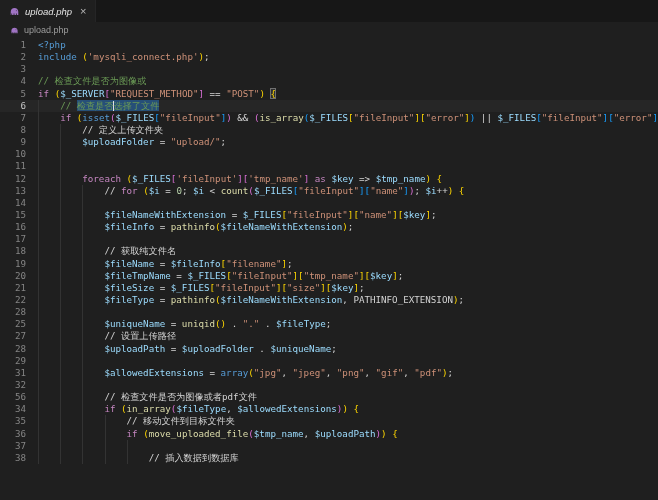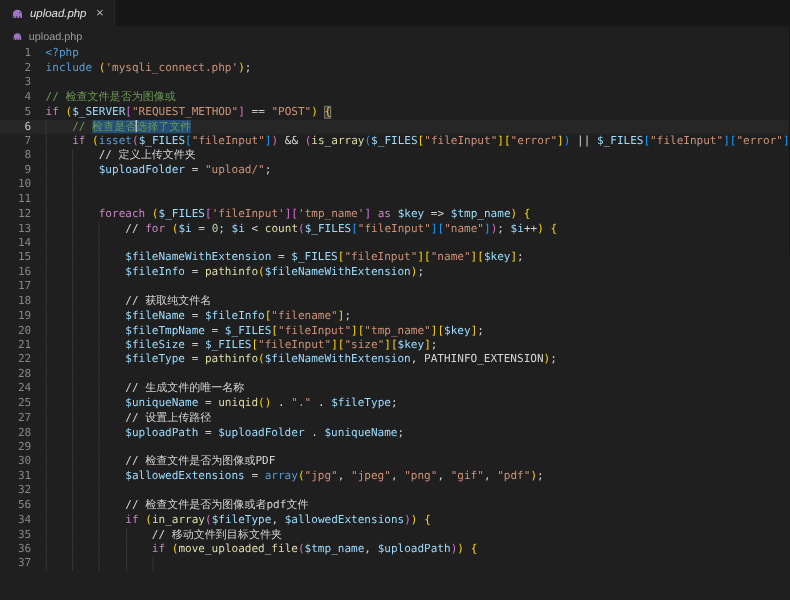--- a/index.html
+++ b/index.html
@@ -73,27 +73,26 @@
       <div class="row"><div class="gutter">14</div><div class="code"><i class="guide" style="left:12.0px"></i><i class="guide" style="left:34.2px"></i><i class="guide" style="left:56.3px"></i></div></div>
       <div class="row"><div class="gutter">15</div><div class="code"><i class="guide" style="left:12.0px"></i><i class="guide" style="left:34.2px"></i><i class="guide" style="left:56.3px"></i><span style="color:#d4d4d4">            </span><span style="color:#9cdcfe">$fileNameWithExtension</span><span style="color:#d4d4d4"> = </span><span style="color:#9cdcfe">$_FILES</span><span style="color:#ffd700">[</span><span style="color:#ce9178">"fileInput"</span><span style="color:#ffd700">]</span><span style="color:#ffd700">[</span><span style="color:#ce9178">"name"</span><span style="color:#ffd700">]</span><span style="color:#ffd700">[</span><span style="color:#9cdcfe">$key</span><span style="color:#ffd700">]</span><span style="color:#d4d4d4">;</span></div></div>
       <div class="row"><div class="gutter">16</div><div class="code"><i class="guide" style="left:12.0px"></i><i class="guide" style="left:34.2px"></i><i class="guide" style="left:56.3px"></i><span style="color:#d4d4d4">            </span><span style="color:#9cdcfe">$fileInfo</span><span style="color:#d4d4d4"> = </span><span style="color:#dcdcaa">pathinfo</span><span style="color:#ffd700">(</span><span style="color:#9cdcfe">$fileNameWithExtension</span><span style="color:#ffd700">)</span><span style="color:#d4d4d4">;</span></div></div>
       <div class="row"><div class="gutter">17</div><div class="code"><i class="guide" style="left:12.0px"></i><i class="guide" style="left:34.2px"></i><i class="guide" style="left:56.3px"></i></div></div>
       <div class="row"><div class="gutter">18</div><div class="code"><i class="guide" style="left:12.0px"></i><i class="guide" style="left:34.2px"></i><i class="guide" style="left:56.3px"></i><span style="color:#d4d4d4">            // 获取纯文件名</span></div></div>
       <div class="row"><div class="gutter">19</div><div class="code"><i class="guide" style="left:12.0px"></i><i class="guide" style="left:34.2px"></i><i class="guide" style="left:56.3px"></i><span style="color:#d4d4d4">            </span><span style="color:#9cdcfe">$fileName</span><span style="color:#d4d4d4"> = </span><span style="color:#9cdcfe">$fileInfo</span><span style="color:#ffd700">[</span><span style="color:#ce9178">"filename"</span><span style="color:#ffd700">]</span><span style="color:#d4d4d4">;</span></div></div>
       <div class="row"><div class="gutter">20</div><div class="code"><i class="guide" style="left:12.0px"></i><i class="guide" style="left:34.2px"></i><i class="guide" style="left:56.3px"></i><span style="color:#d4d4d4">            </span><span style="color:#9cdcfe">$fileTmpName</span><span style="color:#d4d4d4"> = </span><span style="color:#9cdcfe">$_FILES</span><span style="color:#ffd700">[</span><span style="color:#ce9178">"fileInput"</span><span style="color:#ffd700">]</span><span style="color:#ffd700">[</span><span style="color:#ce9178">"tmp_name"</span><span style="color:#ffd700">]</span><span style="color:#ffd700">[</span><span style="color:#9cdcfe">$key</span><span style="color:#ffd700">]</span><span style="color:#d4d4d4">;</span></div></div>
       <div class="row"><div class="gutter">21</div><div class="code"><i class="guide" style="left:12.0px"></i><i class="guide" style="left:34.2px"></i><i class="guide" style="left:56.3px"></i><span style="color:#d4d4d4">            </span><span style="color:#9cdcfe">$fileSize</span><span style="color:#d4d4d4"> = </span><span style="color:#9cdcfe">$_FILES</span><span style="color:#ffd700">[</span><span style="color:#ce9178">"fileInput"</span><span style="color:#ffd700">]</span><span style="color:#ffd700">[</span><span style="color:#ce9178">"size"</span><span style="color:#ffd700">]</span><span style="color:#ffd700">[</span><span style="color:#9cdcfe">$key</span><span style="color:#ffd700">]</span><span style="color:#d4d4d4">;</span></div></div>
       <div class="row"><div class="gutter">22</div><div class="code"><i class="guide" style="left:12.0px"></i><i class="guide" style="left:34.2px"></i><i class="guide" style="left:56.3px"></i><span style="color:#d4d4d4">            </span><span style="color:#9cdcfe">$fileType</span><span style="color:#d4d4d4"> = </span><span style="color:#dcdcaa">pathinfo</span><span style="color:#ffd700">(</span><span style="color:#9cdcfe">$fileNameWithExtension</span><span style="color:#d4d4d4">, </span><span style="color:#d4d4d4">PATHINFO_EXTENSION</span><span style="color:#ffd700">)</span><span style="color:#d4d4d4">;</span></div></div>
       <div class="row"><div class="gutter">28</div><div class="code"><i class="guide" style="left:12.0px"></i><i class="guide" style="left:34.2px"></i><i class="guide" style="left:56.3px"></i></div></div>
-      <div class="row"><div class="gutter">24</div><div class="code"><i class="guide" style="left:12.0px"></i><i class="guide" style="left:34.2px"></i><i class="guide" style="left:56.3px"></i><span style="color:#d4d4d4">            // 生成文件的唯一名称</span></div></div>
       <div class="row"><div class="gutter">25</div><div class="code"><i class="guide" style="left:12.0px"></i><i class="guide" style="left:34.2px"></i><i class="guide" style="left:56.3px"></i><span style="color:#d4d4d4">            </span><span style="color:#9cdcfe">$uniqueName</span><span style="color:#d4d4d4"> = </span><span style="color:#dcdcaa">uniqid</span><span style="color:#ffd700">(</span><span style="color:#ffd700">)</span><span style="color:#d4d4d4"> . </span><span style="color:#ce9178">"."</span><span style="color:#d4d4d4"> . </span><span style="color:#9cdcfe">$fileType</span><span style="color:#d4d4d4">;</span></div></div>
       <div class="row"><div class="gutter">27</div><div class="code"><i class="guide" style="left:12.0px"></i><i class="guide" style="left:34.2px"></i><i class="guide" style="left:56.3px"></i><span style="color:#d4d4d4">            // 设置上传路径</span></div></div>
       <div class="row"><div class="gutter">28</div><div class="code"><i class="guide" style="left:12.0px"></i><i class="guide" style="left:34.2px"></i><i class="guide" style="left:56.3px"></i><span style="color:#d4d4d4">            </span><span style="color:#9cdcfe">$uploadPath</span><span style="color:#d4d4d4"> = </span><span style="color:#9cdcfe">$uploadFolder</span><span style="color:#d4d4d4"> . </span><span style="color:#9cdcfe">$uniqueName</span><span style="color:#d4d4d4">;</span></div></div>
       <div class="row"><div class="gutter">29</div><div class="code"><i class="guide" style="left:12.0px"></i><i class="guide" style="left:34.2px"></i><i class="guide" style="left:56.3px"></i></div></div>
-      <div class="row"><div class="gutter">30</div><div class="code"><i class="guide" style="left:12.0px"></i><i class="guide" style="left:34.2px"></i><i class="guide" style="left:56.3px"></i><span style="color:#d4d4d4">            // 检查文件是否为图像或</span><span style="color:#d4d4d4">PDF</span></div></div>
       <div class="row"><div class="gutter">31</div><div class="code"><i class="guide" style="left:12.0px"></i><i class="guide" style="left:34.2px"></i><i class="guide" style="left:56.3px"></i><span style="color:#d4d4d4">            </span><span style="color:#9cdcfe">$allowedExtensions</span><span style="color:#d4d4d4"> = </span><span style="color:#569cd6">array</span><span style="color:#ffd700">(</span><span style="color:#ce9178">"jpg"</span><span style="color:#d4d4d4">, </span><span style="color:#ce9178">"jpeg"</span><span style="color:#d4d4d4">, </span><span style="color:#ce9178">"png"</span><span style="color:#d4d4d4">, </span><span style="color:#ce9178">"gif"</span><span style="color:#d4d4d4">, </span><span style="color:#ce9178">"pdf"</span><span style="color:#ffd700">)</span><span style="color:#d4d4d4">;</span></div></div>
       <div class="row"><div class="gutter">32</div><div class="code"><i class="guide" style="left:12.0px"></i><i class="guide" style="left:34.2px"></i><i class="guide" style="left:56.3px"></i></div></div>
       <div class="row"><div class="gutter">56</div><div class="code"><i class="guide" style="left:12.0px"></i><i class="guide" style="left:34.2px"></i><i class="guide" style="left:56.3px"></i><span style="color:#d4d4d4">            // 检查文件是否为图像或者</span><span style="color:#d4d4d4">pdf</span><span style="color:#d4d4d4">文件</span></div></div>
       <div class="row"><div class="gutter">34</div><div class="code"><i class="guide" style="left:12.0px"></i><i class="guide" style="left:34.2px"></i><i class="guide" style="left:56.3px"></i><span style="color:#d4d4d4">            </span><span style="color:#c586c0">if</span><span style="color:#d4d4d4"> </span><span style="color:#ffd700">(</span><span style="color:#dcdcaa">in_array</span><span style="color:#da70d6">(</span><span style="color:#9cdcfe">$fileType</span><span style="color:#d4d4d4">, </span><span style="color:#9cdcfe">$allowedExtensions</span><span style="color:#da70d6">)</span><span style="color:#ffd700">)</span><span style="color:#d4d4d4"> </span><span style="color:#ffd700">{</span></div></div>
       <div class="row"><div class="gutter">35</div><div class="code"><i class="guide" style="left:12.0px"></i><i class="guide" style="left:34.2px"></i><i class="guide" style="left:56.3px"></i><i class="guide" style="left:78.5px"></i><span style="color:#d4d4d4">                // 移动文件到目标文件夹</span></div></div>
       <div class="row"><div class="gutter">36</div><div class="code"><i class="guide" style="left:12.0px"></i><i class="guide" style="left:34.2px"></i><i class="guide" style="left:56.3px"></i><i class="guide" style="left:78.5px"></i><span style="color:#d4d4d4">                </span><span style="color:#c586c0">if</span><span style="color:#d4d4d4"> </span><span style="color:#ffd700">(</span><span style="color:#dcdcaa">move_uploaded_file</span><span style="color:#da70d6">(</span><span style="color:#9cdcfe">$tmp_name</span><span style="color:#d4d4d4">, </span><span style="color:#9cdcfe">$uploadPath</span><span style="color:#da70d6">)</span><span style="color:#ffd700">)</span><span style="color:#d4d4d4"> </span><span style="color:#ffd700">{</span></div></div>
       <div class="row"><div class="gutter">37</div><div class="code"><i class="guide" style="left:12.0px"></i><i class="guide" style="left:34.2px"></i><i class="guide" style="left:56.3px"></i><i class="guide" style="left:78.5px"></i><i class="guide" style="left:100.6px"></i></div></div>
+      <div class="row"><div class="gutter">38</div><div class="code"><i class="guide" style="left:12.0px"></i><i class="guide" style="left:34.2px"></i><i class="guide" style="left:56.3px"></i><i class="guide" style="left:78.5px"></i><i class="guide" style="left:100.6px"></i><span style="color:#d4d4d4">                    // 插入数据到数据库</span></div></div>
     </div>
 </div>
 
 </body></html>

